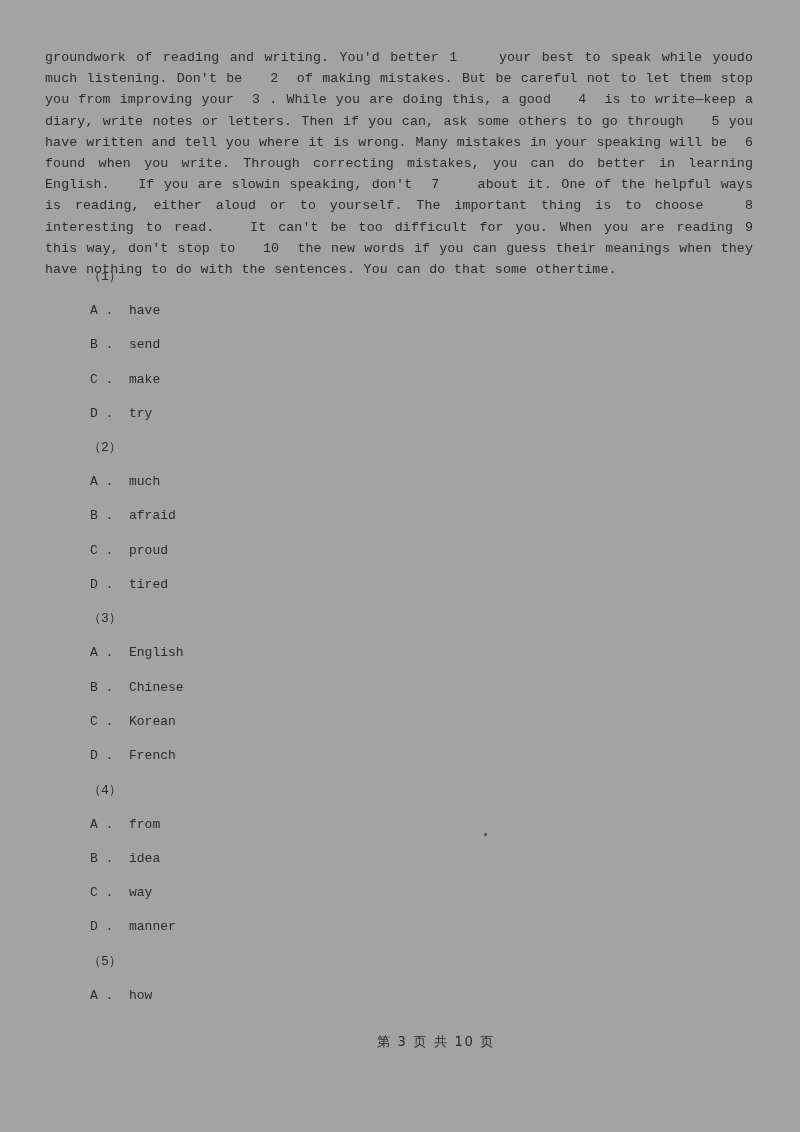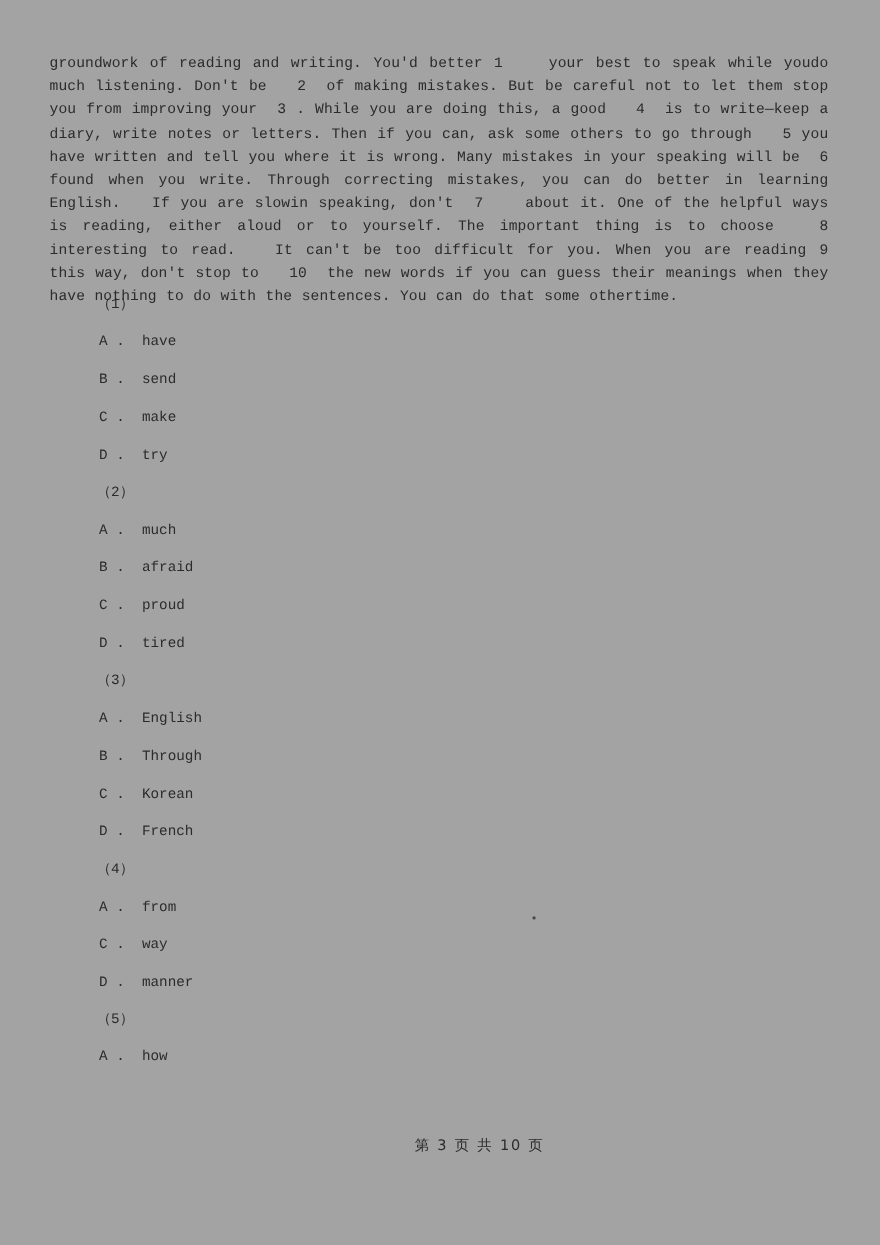--- a/index.html
+++ b/index.html
@@ -125,28 +125,29 @@
       <div class="q-number">（2）</div>
       <div class="opt"><span class="opt-letter">A .</span>  <span class="opt-text">much</span></div>
       <div class="opt"><span class="opt-letter">B .</span>  <span class="opt-text">afraid</span></div>
       <div class="opt"><span class="opt-letter">C .</span>  <span class="opt-text">proud</span></div>
       <div class="opt"><span class="opt-letter">D .</span>  <span class="opt-text">tired</span></div>
     </div>
 
     <div class="q-block">
       <div class="q-number">（3）</div>
       <div class="opt"><span class="opt-letter">A .</span>  <span class="opt-text">English</span></div>
-      <div class="opt"><span class="opt-letter">B .</span>  <span class="opt-text">Through</span></div>
+      <div class="opt"><span class="opt-letter">B .</span>  <span class="opt-text">Chinese</span></div>
       <div class="opt"><span class="opt-letter">C .</span>  <span class="opt-text">Korean</span></div>
       <div class="opt"><span class="opt-letter">D .</span>  <span class="opt-text">French</span></div>
     </div>
 
     <div class="q-block">
       <div class="q-number">（4）</div>
       <div class="opt"><span class="opt-letter">A .</span>  <span class="opt-text">from</span></div>
+      <div class="opt"><span class="opt-letter">B .</span>  <span class="opt-text">idea</span></div>
       <div class="opt"><span class="opt-letter">C .</span>  <span class="opt-text">way</span></div>
       <div class="opt"><span class="opt-letter">D .</span>  <span class="opt-text">manner</span></div>
     </div>
 
     <div class="q-block">
       <div class="q-number">（5）</div>
       <div class="opt"><span class="opt-letter">A .</span>  <span class="opt-text">how</span></div>
     </div>
   </div>
 

